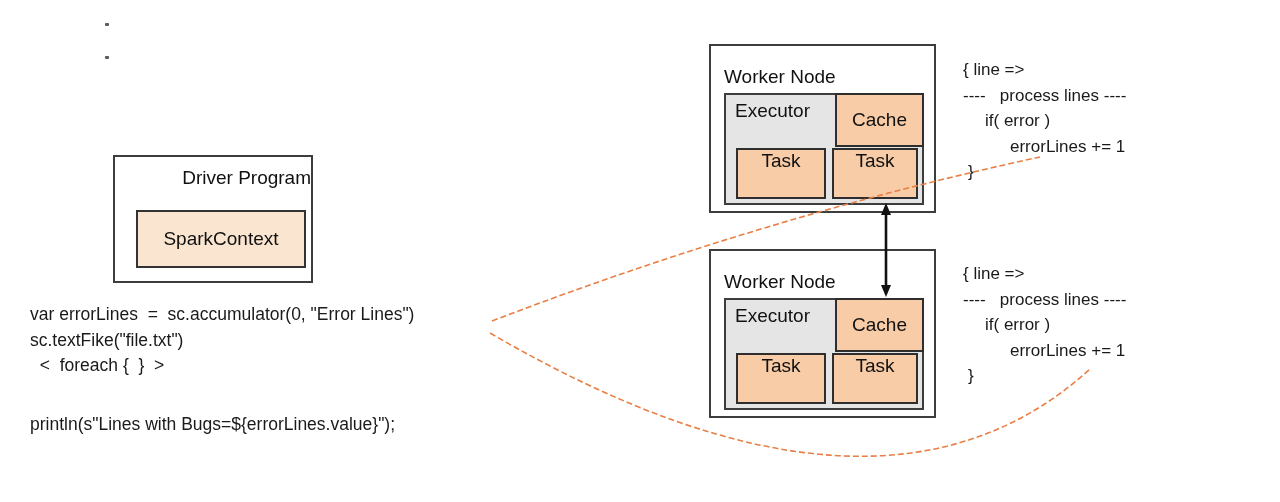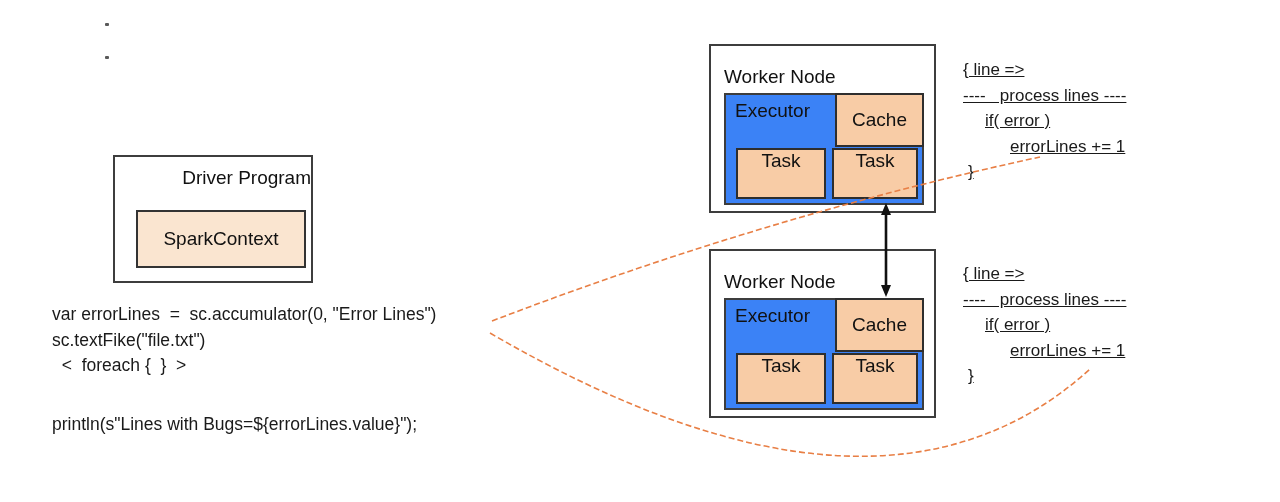--- a/index.html
+++ b/index.html
@@ -37,49 +37,49 @@
   #cluster-box{left:412px;top:200px;width:211px;height:79px;
     display:flex;align-items:center;justify-content:center;}
 
   
   .worker-node{width:227px;height:169px;}
   #worker-node-1{left:709px;top:44px;}
   #worker-node-2{left:709px;top:249px;}
   .worker-title{left:13px;top:8px;margin-top:12px;}
   .executor-box{
     left:13px;top:47px;width:200px;height:112px;
-    background:#3b82f6;border:2px solid #3d3d3d;
+    background:#e5e5e5;border:2px solid #3d3d3d;
   }
   .executor-label{left:9px;top:5px;}
   .cache-box{
     left:109px;top:-2px;width:89px;height:54px;
     background:#f8cca6;border:2px solid #2e2e2e;
     display:flex;align-items:center;justify-content:center;
   }
   .task-box{
     top:53px;width:90px;height:51px;
     background:#f8cca6;border:2px solid #2e2e2e;
     display:flex;align-items:flex-start;justify-content:center;
   }
   .task-1{left:10px;}
   .task-2{left:106px;width:86px;}
 
   
-  .closure-block{width:250px;font-size:17px;text-decoration:underline;}
+  .closure-block{width:250px;font-size:17px;}
   #closure-block-1{left:963px;top:57px;}
   #closure-block-2{left:963px;top:261px;}
   .closure-line{white-space:pre;line-height:25.5px;height:25.5px;color:#1a1a1a;}
   .cl-indent-0{margin-left:0;}
   .cl-indent-1{}
   .cl-indent-2{margin-left:22px;}
   .cl-indent-3{margin-left:47px;}
   .cl-indent-4{margin-left:5px;}
 
   
-  #code-block{left:52px;top:302px;font-size:17.5px;}
+  #code-block{left:30px;top:302px;font-size:17.5px;}
   .code-line{white-space:pre;line-height:25.5px;color:#1a1a1a;}
   .code-line-last{margin-top:33px;}
 
   
   .stray-dot{width:4px;height:3px;background:#5a5a5a;border-radius:1px;}
   #stray-dot-1{left:105px;top:23px;}
   #stray-dot-2{left:105px;top:56px;}
 
   
   #overlay{position:absolute;left:0;top:0;width:1280px;height:502px;pointer-events:none;}

